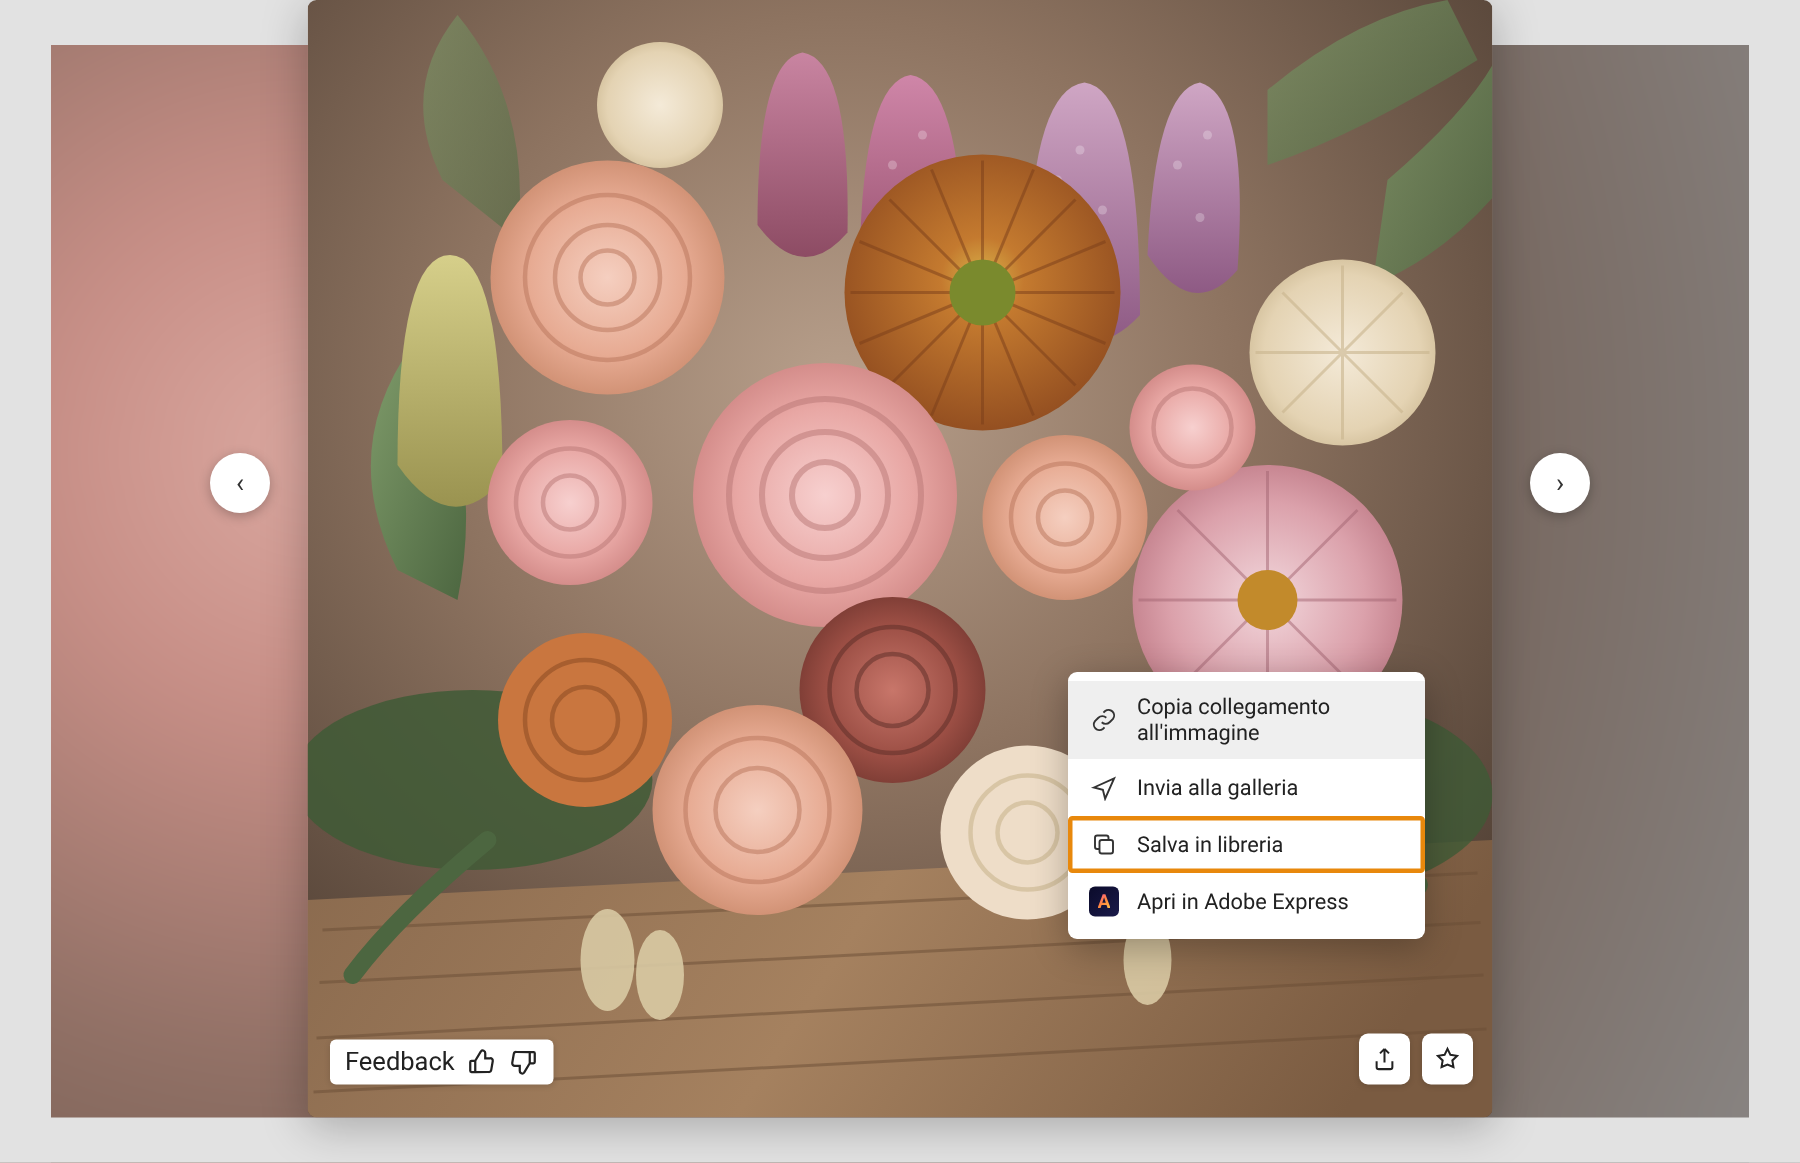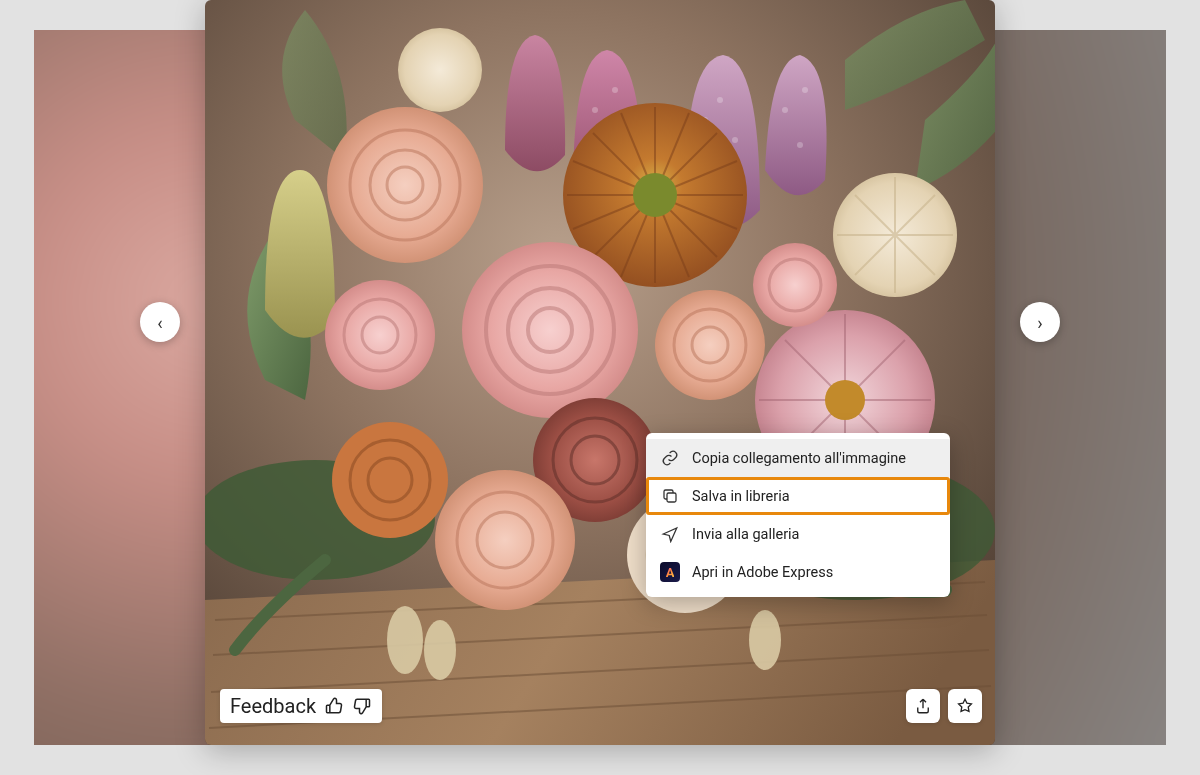--- a/index.html
+++ b/index.html
@@ -48,21 +48,21 @@
   .nav-next { right: 140px; }
 
   .feedback-chip {
     position: absolute;
     left: 220px;
     bottom: 52px;
     background: #fff;
     border-radius: 4px;
     padding: 5px 10px;
     display:flex; align-items:center; gap:8px;
-    font-size: 20px;
+    font-size: 17px;
     color:#222;
     box-shadow: 0 1px 4px rgba(0,0,0,.15);
   }
   .thumb svg { width:20px; height:20px; display:block; stroke:#222; fill:none; stroke-width:1.8; }
   .thumb { cursor:pointer; }
 
   .action-chips {
     position:absolute;
     right: 218px;
     bottom: 52px;
@@ -72,22 +72,22 @@
     width:34px; height:34px; background:#fff; border-radius:6px;
     display:flex; align-items:center; justify-content:center;
     box-shadow: 0 1px 4px rgba(0,0,0,.15);
     cursor:pointer;
   }
   .chip svg { width:18px; height:18px; stroke:#222; fill:none; stroke-width:1.8; }
 
   .context-menu {
     position:absolute;
     right: 250px;
-    top: 433px;
-    width: 304px;
+    top: 448px;
+    width: 238px;
     background:#fff;
     border-radius: 6px;
     box-shadow: 0 6px 24px rgba(0,0,0,.28);
     padding: 6px 0;
   }
   .menu-item {
     display:flex; align-items:center; gap:12px;
     padding: 9px 14px;
     font-size: 14.5px;
     color:#222;
@@ -382,38 +382,38 @@
 
 <div class="context-menu">
   <div class="menu-item hovered">
     <span class="menu-icon">
       <svg viewBox="0 0 24 24">
           <path d="M10 14a5 5 0 0 0 7 0l3-3a5 5 0 0 0-7-7l-1.5 1.5M14 10a5 5 0 0 0-7 0l-3 3a5 5 0 0 0 7 7l1.5-1.5"></path>
         </svg>
     </span>
     <span>Copia collegamento all'immagine</span>
   </div>
+  <div class="menu-item">
+    <span class="menu-icon">
+      <svg viewBox="0 0 24 24">
+          <path d="M3 12l18-8-8 18-2-8-8-2z"></path>
+        </svg>
+    </span>
+    <span>Invia alla galleria</span>
+  </div>
   <div class="menu-item highlighted">
     <span class="menu-icon">
       <svg viewBox="0 0 24 24">
           <rect x="8" y="8" width="12" height="12" rx="2"></rect>
           <path d="M8 16H6a2 2 0 0 1-2-2V6a2 2 0 0 1 2-2h8a2 2 0 0 1 2 2v2"></path>
         </svg>
     </span>
     <span>Salva in libreria</span>
   </div>
   <div class="menu-item">
-    <span class="menu-icon">
-      <svg viewBox="0 0 24 24">
-          <path d="M3 12l18-8-8 18-2-8-8-2z"></path>
-        </svg>
-    </span>
-    <span>Invia alla galleria</span>
-  </div>
-  <div class="menu-item">
     <span class="menu-icon square">
       <span class="adobe-icon">
           <span>A</span>
         </span>
     </span>
     <span>Apri in Adobe Express</span>
   </div>
 </div>
 
 </body></html>

